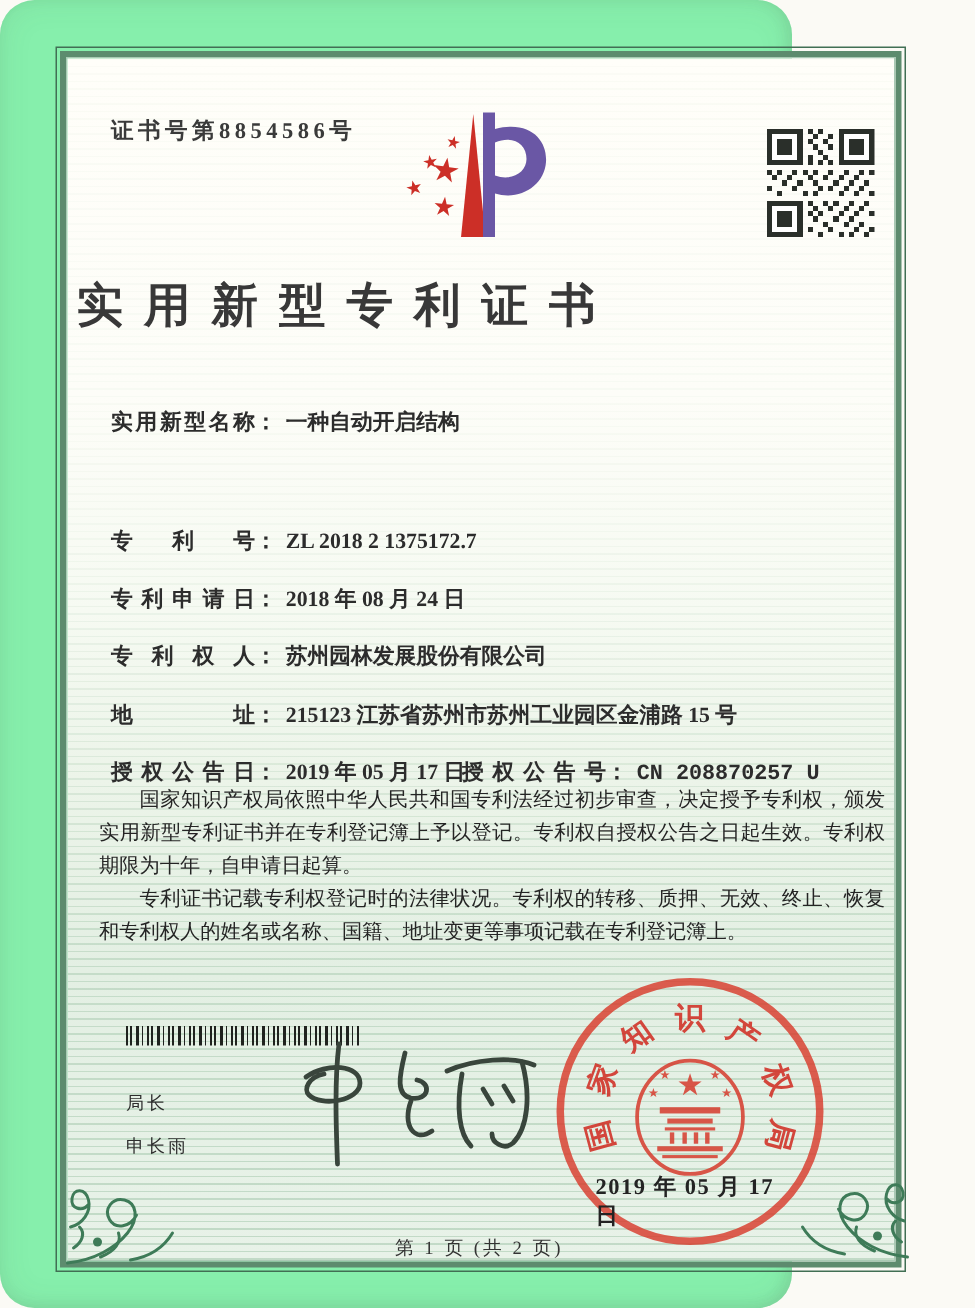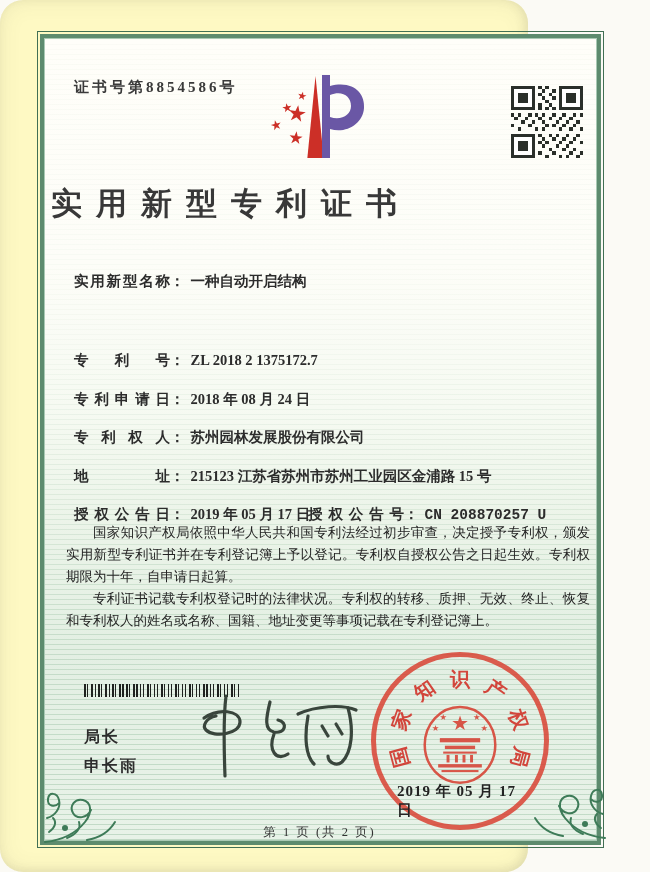--- a/index.html
+++ b/index.html
@@ -1,17 +1,17 @@
 <!DOCTYPE html>
 <html><head>
 <meta charset="utf-8">
 <style>
   html,body{margin:0;padding:0;width:650px;height:872px;overflow:hidden;
     font-family:"Liberation Serif","DejaVu Serif",serif;background:#fbfaf5;}
-  .paper{position:relative;width:528px;height:872px;background:#fef9c3;
+  .paper{position:relative;width:528px;height:872px;background:#86efac;
     box-shadow:inset 0 0 22px rgba(90,90,80,.10), inset -5px 0 8px rgba(80,80,70,.06), inset 0 -4px 8px rgba(80,80,70,.05);border-radius:23px;}
   
   .frame{position:absolute;left:37px;top:31px;width:565px;height:815px;border:1px solid #416f54;}
   .frame-band{position:absolute;inset:2px;border:4px solid #5d8b6e;}
   .frame-hair{position:absolute;inset:0;border:1px solid #a9c9b4;}
   .content{position:absolute;inset:1px;overflow:hidden;
     background:linear-gradient(180deg,#fffef9 0%,#fdfdf8 28%,#f6faf2 46%,#ecf4e9 60%,#e3efe3 76%,#e8f2e8 100%);}
   .content::before{content:"";position:absolute;inset:0;
     background:repeating-linear-gradient(180deg, rgba(96,158,113,.28) 0 1px, rgba(255,255,255,0) 1px 5px);
     -webkit-mask-image:linear-gradient(180deg,rgba(0,0,0,.10) 0%,rgba(0,0,0,.14) 38%,rgba(0,0,0,.45) 58%,rgba(0,0,0,.8) 74%,#000 100%);
@@ -23,21 +23,21 @@
     letter-spacing:14px;text-indent:14px;color:#383838;}
   .frow{left:74px;font-size:14.5px;color:#2c2c2c;font-weight:600;white-space:nowrap;margin-top:16px;}
   .flabel{display:inline-block;width:96px;text-align:justify;text-align-last:justify;vertical-align:top;}
   .fcolon{display:inline-block;margin-right:6px;}
   .grant2{left:308px;font-family:Liberation Mono, monospace;}
   .paras{left:66px;top:522px;width:524px;font-size:13.5px;line-height:22px;color:#242424;
     text-align:justify;font-weight:500;}
   .paras p{margin:0;text-indent:2em;}
   .barcode{left:84px;top:684px;width:156px;height:13px;
     background:repeating-linear-gradient(90deg,#1f221f 0 1.5px,transparent 1.5px 3px,#1f221f 3px 4px,transparent 4px 7px,#1f221f 7px 9px,transparent 9px 10.5px,#1f221f 10.5px 11.5px,transparent 11.5px 14px);}
-  .director{left:84px;font-size:16px;font-weight:700;color:#2d2d2d;letter-spacing:2px;}
+  .director{left:84px;font-size:12px;font-weight:400;color:#2d2d2d;letter-spacing:2px;}
   .footer{left:37px;top:824px;width:565px;text-align:center;font-size:12.5px;color:#333;letter-spacing:2px;}
   
   .logo{left:258px;top:74px;width:112px;height:92px;}
   .logo .star{position:absolute;color:#cc2f27;transform:translate(-50%,-50%);line-height:1;}
   .wedge{position:absolute;left:46px;top:2px;width:24px;height:82px;background:#cc2f27;
     clip-path:polygon(48% 0,82% 100%,14% 100%);}
   .pbar{position:absolute;left:64px;top:1px;width:8px;height:83px;background:#6a57a5;}
   .pbowl{position:absolute;left:72px;top:6px;}
   
   .qr{left:511px;top:86px;width:72px;height:72px;}

